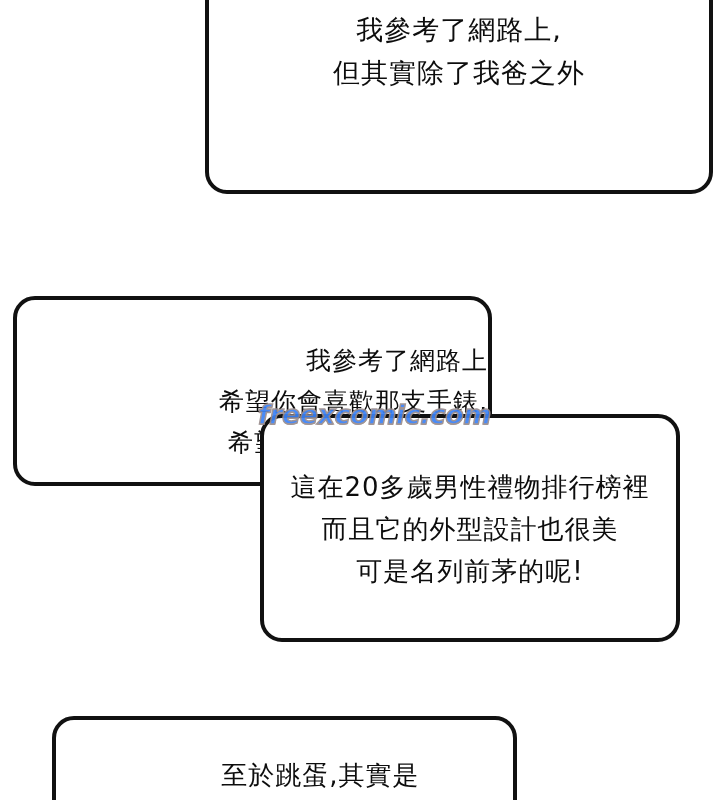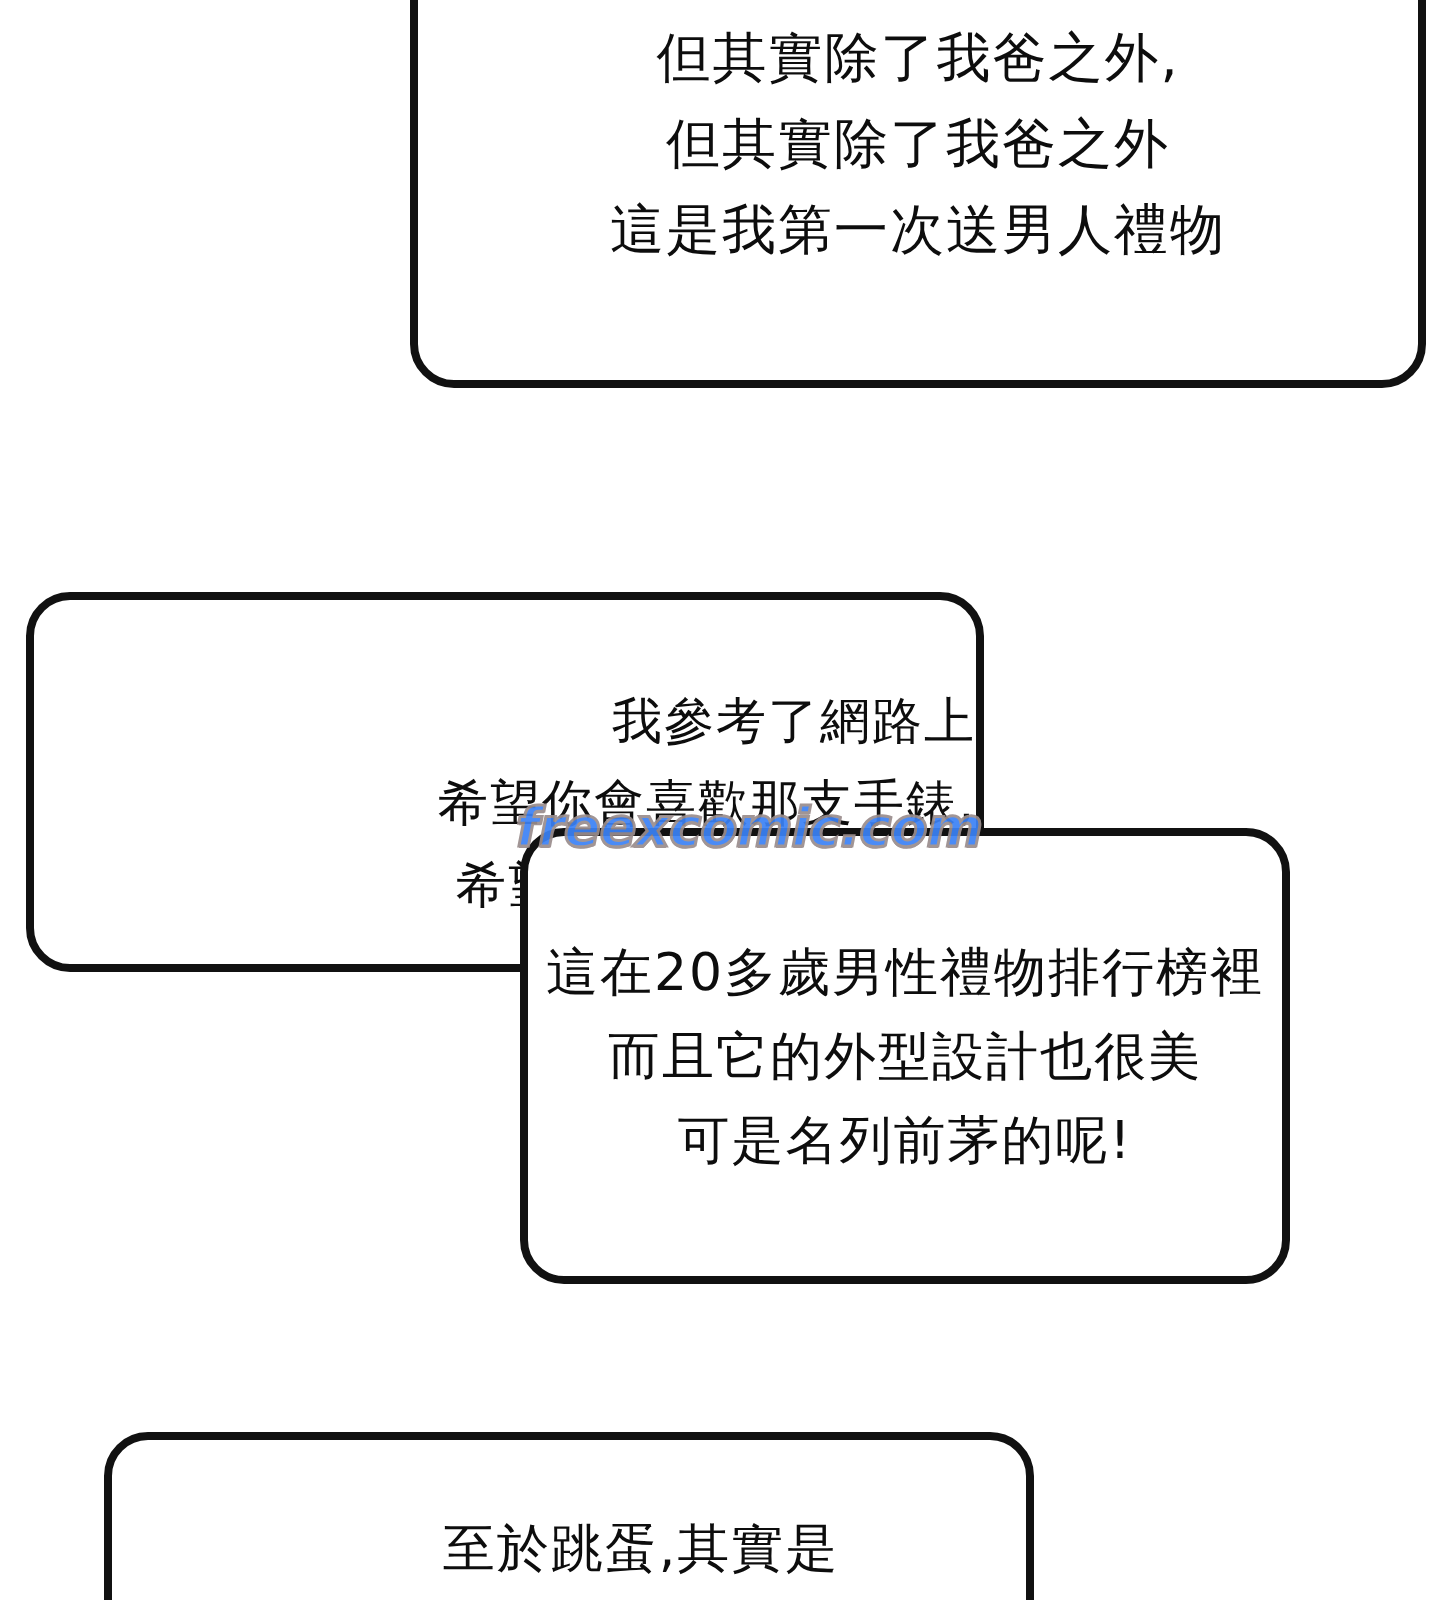--- a/index.html
+++ b/index.html
@@ -19,21 +19,21 @@
   
   .bubble {
     position: absolute;
     background: #ffffff;
     border: 4px solid #111111;
     border-radius: 22px;
     box-sizing: border-box;
   }
   .bubble.b1 { left: 205px;  top: -56px;  width: 508px; height: 250px; z-index: 3; }
   .bubble.b2 { left: 13px;   top: 296px;  width: 479px; height: 190px; z-index: 2; }
-  .bubble.b3 { left: 260px;  top: 414px;  width: 385px; height: 228px; z-index: 4; }
+  .bubble.b3 { left: 260px;  top: 414px;  width: 420px; height: 228px; z-index: 4; }
   .bubble.b4 { left: 52px;   top: 716px;  width: 465px; height: 140px; z-index: 3; }
 
   
   .lines {
     position: absolute;
     width: 100%;
     text-align: center;
     color: #0d0d0d;
     font-family: "DejaVu Sans", sans-serif;
     font-weight: 500;
@@ -85,23 +85,22 @@
     white-space: nowrap;
   }
 </style>
 </head>
 <body>
 
 <div id="page">
 
   <div class="bubble b1">
     <div class="lines t1">
-      <span class="ln">但其實除了我爸之外,</span>
+      <span class="ln">我參考了網路上,</span>
       <span class="ln">但其實除了我爸之外</span>
-      <span class="ln">這是我第一次送男人禮物</span>
     </div>
   </div>
 
   <div class="bubble b2">
     <div class="lines t2">
       <span class="ln">我參考了網路上</span>
       <span class="ln">希望你會喜歡那支手錶,</span>
       <span class="ln">希望你會喜歡那支手錶</span>
     </div>
   </div>

